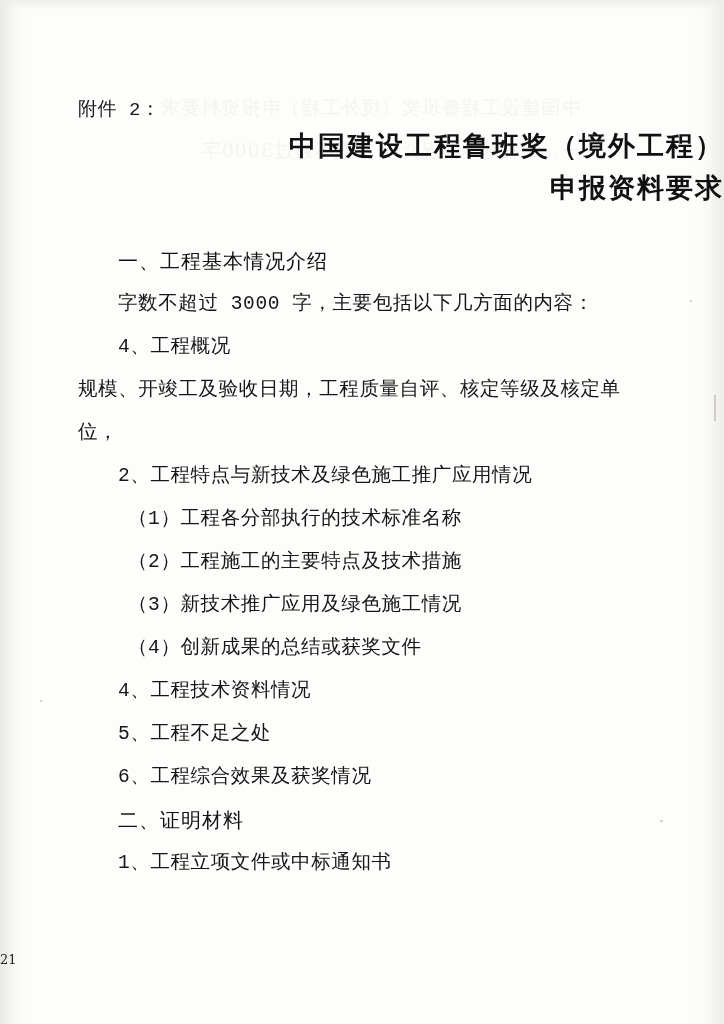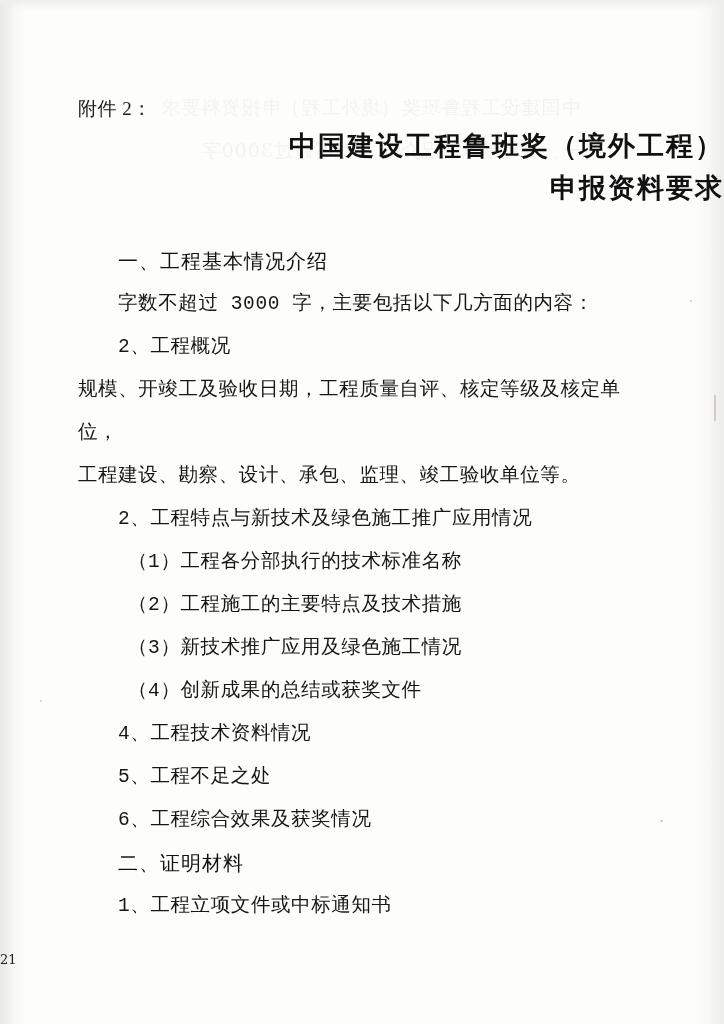--- a/index.html
+++ b/index.html
@@ -61,21 +61,21 @@
     left: 0; top: 0; right: 0; bottom: 0;
     padding: 0;
     color: #1b1b1b;
   }
   .attach-label {
     position: absolute;
     left: 78px;
     top: 96px;
     font-size: 19px;
     letter-spacing: 0.5px;
-    font-family: Liberation Serif, serif;
+    font-family: Liberation Mono, monospace;
   }
   .title-block {
     position: absolute;
     left: 0; right: 0;
     top: 126px;
     text-align: right;
   }
   .title-line {
     font-size: 27px;
     font-weight: bold;
@@ -153,23 +153,22 @@
 
     <div class="title-block">
       <div class="title-line">中国建设工程鲁班奖（境外工程）</div>
       <div class="title-line second">申报资料要求</div>
     </div>
 
     <div class="body-block">
 
       <div class="sec-head">一、工程基本情况介绍</div>
       <div class="para indent-1">字数不超过 3000 字，主要包括以下几方面的内容：</div>
-      <div class="para indent-1">2、工程概况</div>
+      <div class="para indent-1">4、工程概况</div>
       <div class="para indent-0">规模、开竣工及验收日期，工程质量自评、核定等级及核定单位，</div>
-      <div class="para indent-0">工程建设、勘察、设计、承包、监理、竣工验收单位等。</div>
       <div class="para indent-1">2、工程特点与新技术及绿色施工推广应用情况</div>
       <div class="para indent-2">（1）工程各分部执行的技术标准名称</div>
       <div class="para indent-2">（2）工程施工的主要特点及技术措施</div>
       <div class="para indent-2">（3）新技术推广应用及绿色施工情况</div>
       <div class="para indent-2">（4）创新成果的总结或获奖文件</div>
       <div class="para indent-1">4、工程技术资料情况</div>
       <div class="para indent-1">5、工程不足之处</div>
       <div class="para indent-1">6、工程综合效果及获奖情况</div>
 
       <div class="sec-head">二、证明材料</div>

